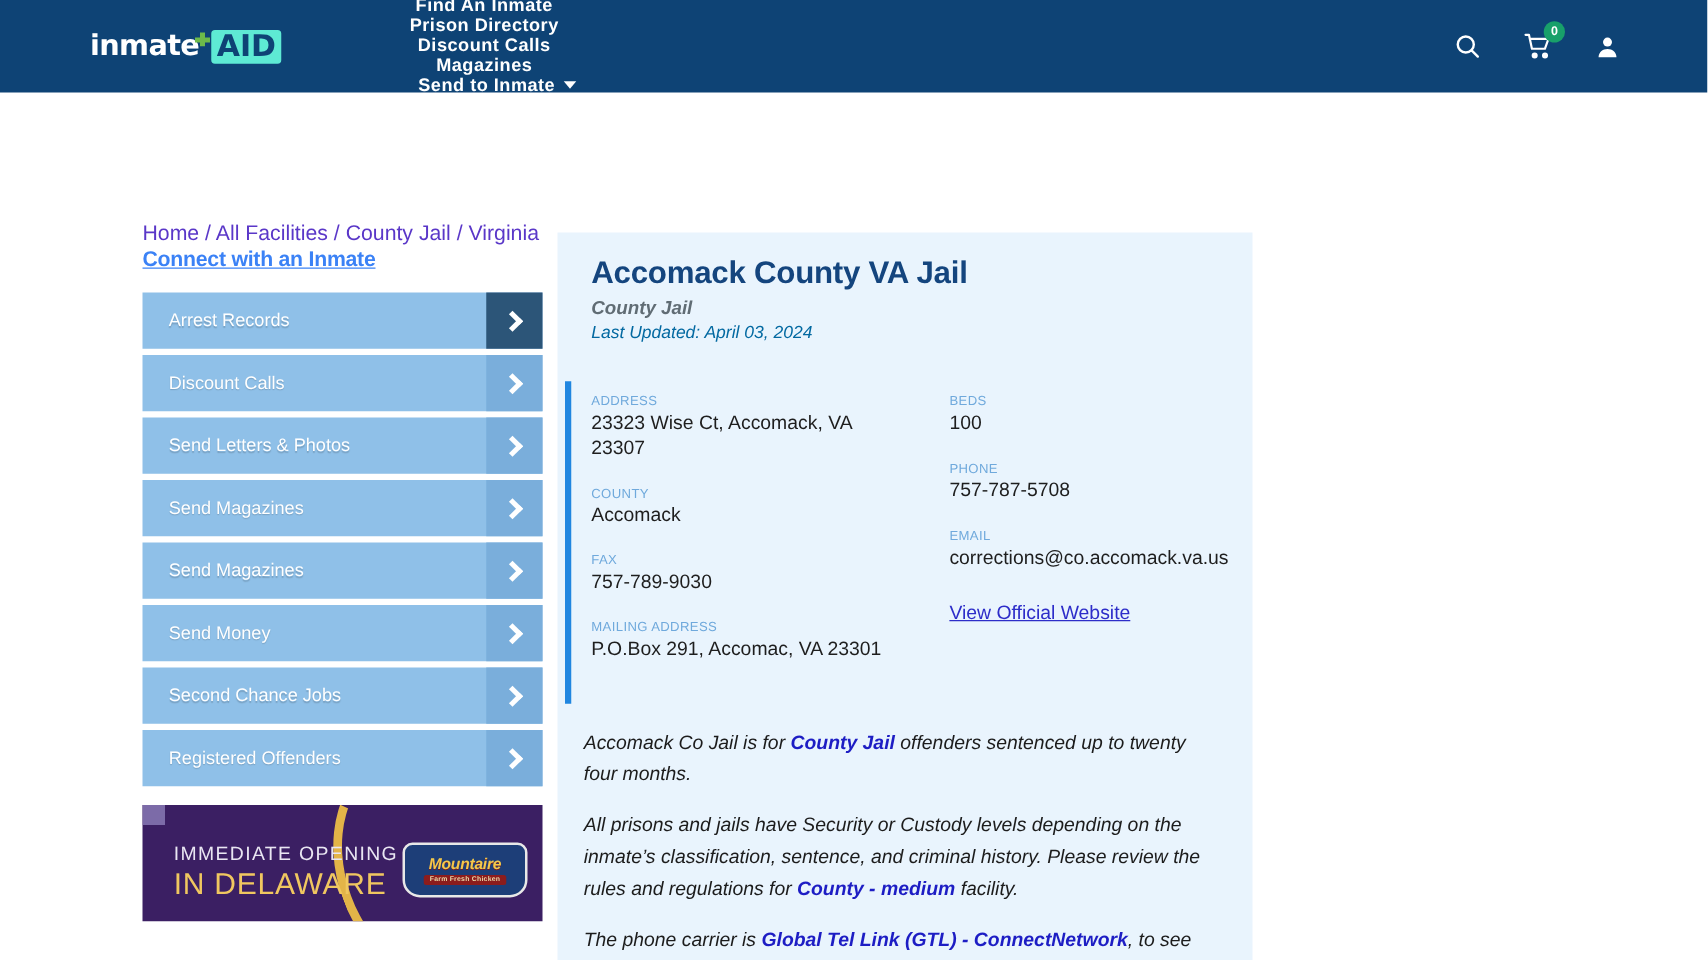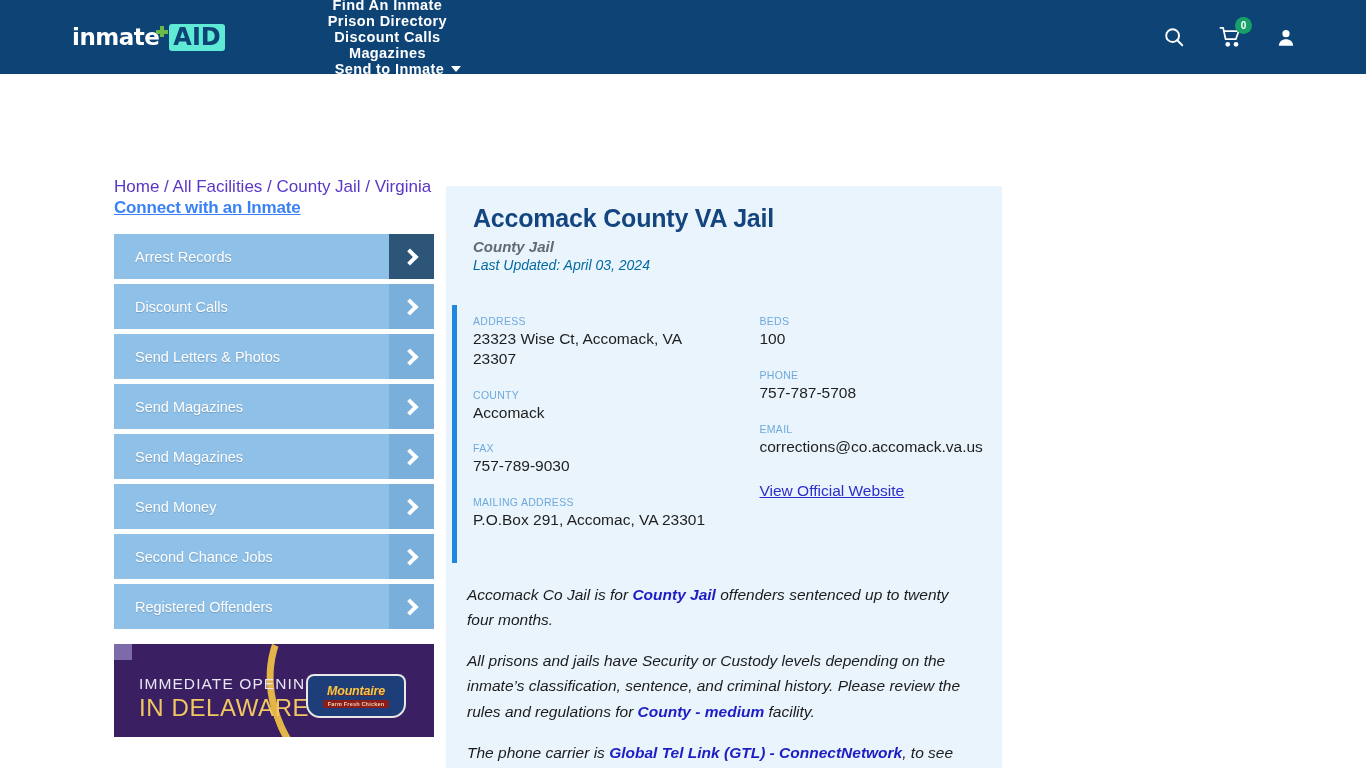--- a/index.html
+++ b/index.html
@@ -202,21 +202,21 @@
   .ad-line1 {
     position: absolute; left: 25px; top: 31px;
     color: #e9e6f2; font-size: 15.5px; letter-spacing: 1.1px;
     font-family: "Liberation Sans", sans-serif;
   }
   .ad-line2 {
     position: absolute; left: 25px; top: 50px;
     color: #f0c760; font-size: 24px; letter-spacing: 0.6px;
   }
   .ad-logo {
-    position: absolute; right: 28px; top: 30px;
+    position: absolute; right: 12px; top: 30px;
     width: 100px; height: 44px;
     background: #1d3e78;
     border: 2px solid #e8e8e8;
     border-radius: 8px 8px 14px 14px;
     display: flex; flex-direction: column;
     align-items: center; justify-content: center;
   }
   .ad-logo-main {
     color: #f2c94c; font-size: 12.5px; font-weight: bold;
     font-style: italic; letter-spacing: -0.2px;

